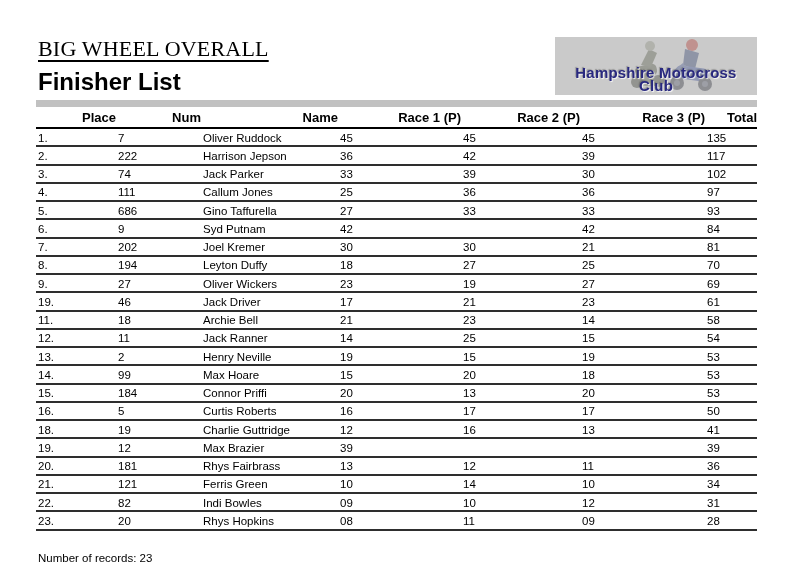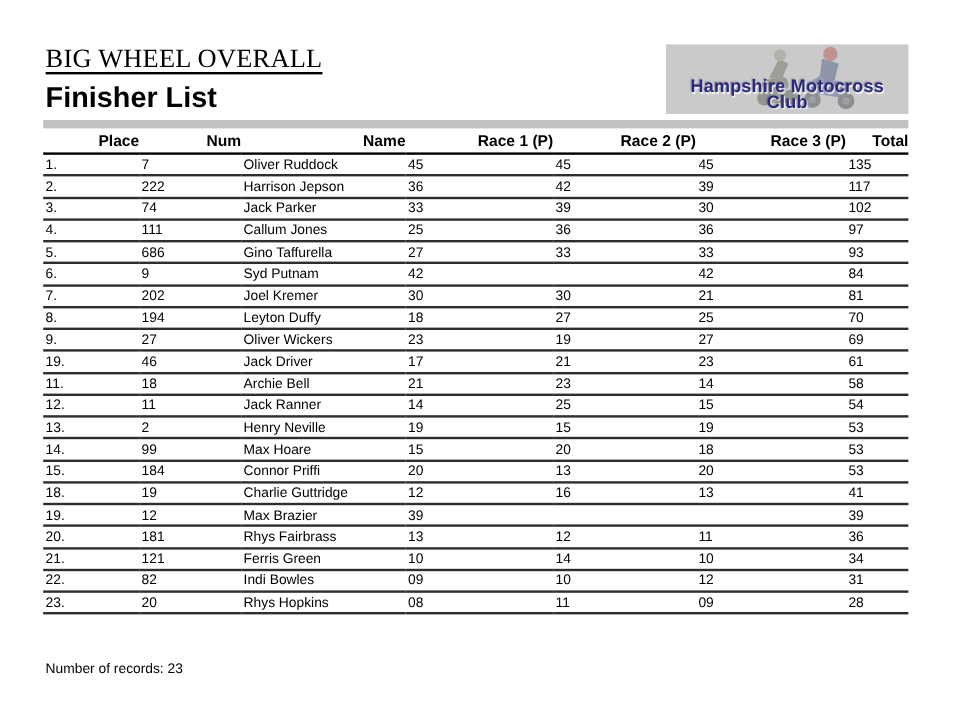--- a/index.html
+++ b/index.html
@@ -296,20 +296,29 @@
         <tr>
           <td>15.</td>
           <td>184</td>
           <td>Connor Priffi</td>
           <td>20</td>
           <td>13</td>
           <td>20</td>
           <td>53</td>
         </tr>
         <tr>
+          <td>16.</td>
+          <td>5</td>
+          <td>Curtis Roberts</td>
+          <td>16</td>
+          <td>17</td>
+          <td>17</td>
+          <td>50</td>
+        </tr>
+        <tr>
           <td>18.</td>
           <td>19</td>
           <td>Charlie Guttridge</td>
           <td>12</td>
           <td>16</td>
           <td>13</td>
           <td>41</td>
         </tr>
         <tr>
           <td>19.</td>

